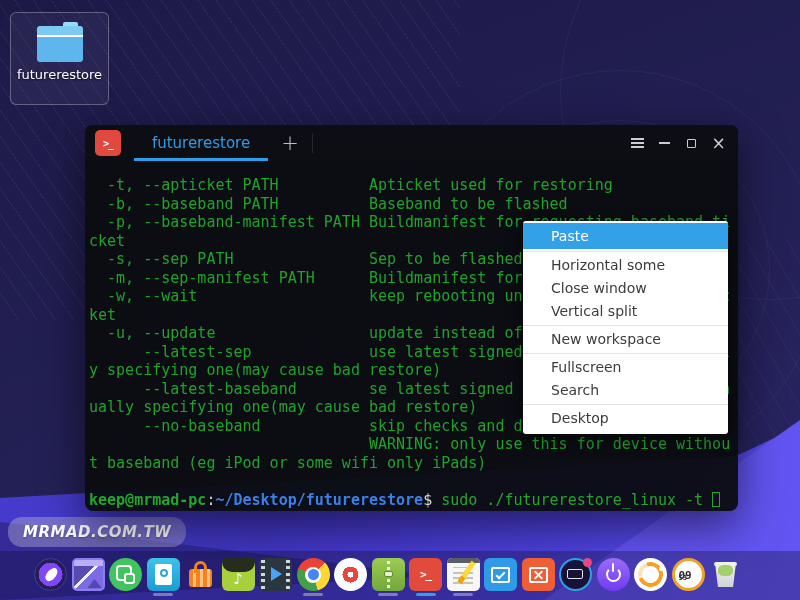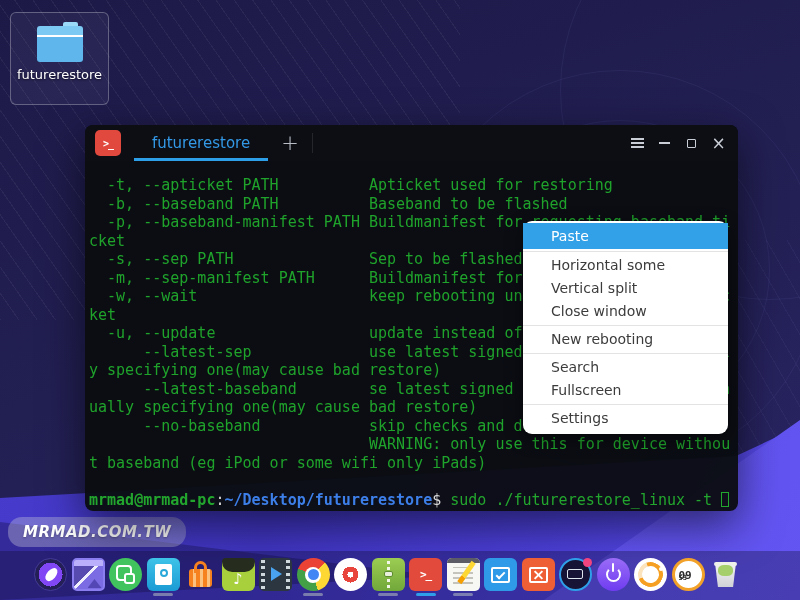--- a/index.html
+++ b/index.html
@@ -69,21 +69,21 @@
   .term-body { position:absolute; left:0; top:36px; right:0; bottom:0; padding:15px 0 0 4px; }
   .term-text { font-family:"DejaVu Sans Mono","Liberation Mono",monospace;
     font-size:15px; line-height:18.5px; white-space:pre; color:#1fa32b; }
   .p-user { color:#23a62e; font-weight:bold; }
   .p-dim  { color:#d8d8d8; }
   .p-path { color:#3d7fe8; font-weight:bold; }
   .p-cmd  { color:#23a62e; }
   .cursor { display:inline-block; width:8px; height:15px; border:1px solid #23a62e; vertical-align:-2px; }
   
   .ctx-menu { position:absolute; left:523px; top:221px; width:205px; padding:2px 0 4px;
-    background:#fff; border-radius:9px;
+    background:#fff; border-radius:3px;
     box-shadow:0 5px 18px rgba(0,0,0,0.45), 0 0 0 1px rgba(0,0,0,0.07);
     font-size:14px; color:#3c3c3c; }
   .menu-item { height:23px; line-height:23px; padding-left:28px; white-space:nowrap; }
   .menu-item.hl { height:26px; line-height:26px; background:#32a1e8; color:#fff; }
   .menu-sep { height:1px; background:#e3e3e3; margin:2px 0; }
   
   .dock { position:absolute; left:34px; bottom:4px; display:flex; gap:4.5px; }
   .dock-item { width:33px; display:flex; flex-direction:column; align-items:center; }
   .ind { width:20px; height:3px; border-radius:1.5px; margin-top:2px; background:#9aa0b8; opacity:0.7; }
   .ind.act { background:#2e9fe8; opacity:1; }
@@ -234,37 +234,37 @@
 ket
   -u, --update                 update instead of erase install
       --latest-sep             use latest signed sep instead of manuall
 y specifying one(may cause bad restore)
       --latest-baseband        se latest signed baseband instead of man
 ually specifying one(may cause bad restore)
       --no-baseband            skip checks and don't flash baseband
                                WARNING: only use this for device withou
 t baseband (eg iPod or some wifi only iPads)
 
-</span><span class="p-user">mrmad@mrmad-pc</span><span class="p-dim">:</span><span class="p-path">~/Desktop/futurerestore</span><span class="p-dim">$ </span><span class="p-cmd">sudo ./futurerestore_linux -t </span><span class="cursor"></span></pre>
+</span><span class="p-user">keep@mrmad-pc</span><span class="p-dim">:</span><span class="p-path">~/Desktop/futurerestore</span><span class="p-dim">$ </span><span class="p-cmd">sudo ./futurerestore_linux -t </span><span class="cursor"></span></pre>
     </div>
   </div>
 
   <div class="ctx-menu">
       <div class="menu-item hl">Paste</div>
       <div class="menu-sep"></div>
       <div class="menu-item">Horizontal some</div>
+      <div class="menu-item">Close window</div>
       <div class="menu-item">Vertical split</div>
-      <div class="menu-item">Close window</div>
       <div class="menu-sep"></div>
-      <div class="menu-item">New rebooting</div>
+      <div class="menu-item">New workspace</div>
       <div class="menu-sep"></div>
+      <div class="menu-item">Fullscreen</div>
       <div class="menu-item">Search</div>
-      <div class="menu-item">Fullscreen</div>
       <div class="menu-sep"></div>
-      <div class="menu-item">Settings</div>
+      <div class="menu-item">Desktop</div>
     </div>
 
   <div class="dock">
       <div class="dock-item">
         <div class="di di-launcher">
           <span class="e1"></span>
           <span class="e2"></span>
         </div>
         <span class="ind none"></span>
       </div>

